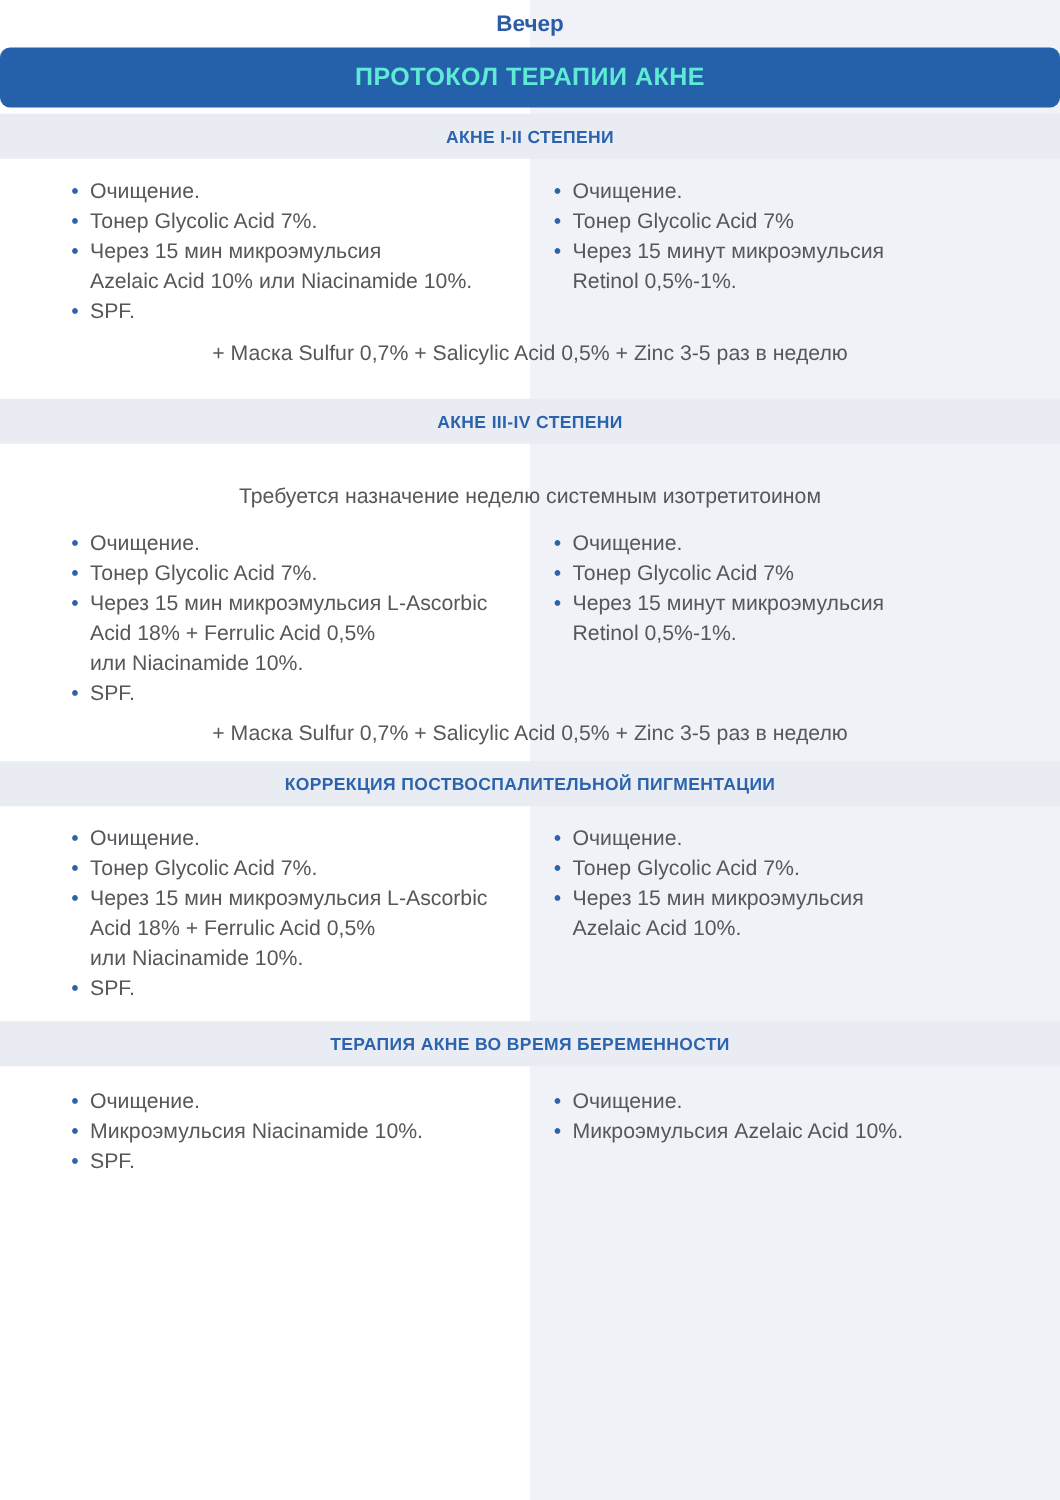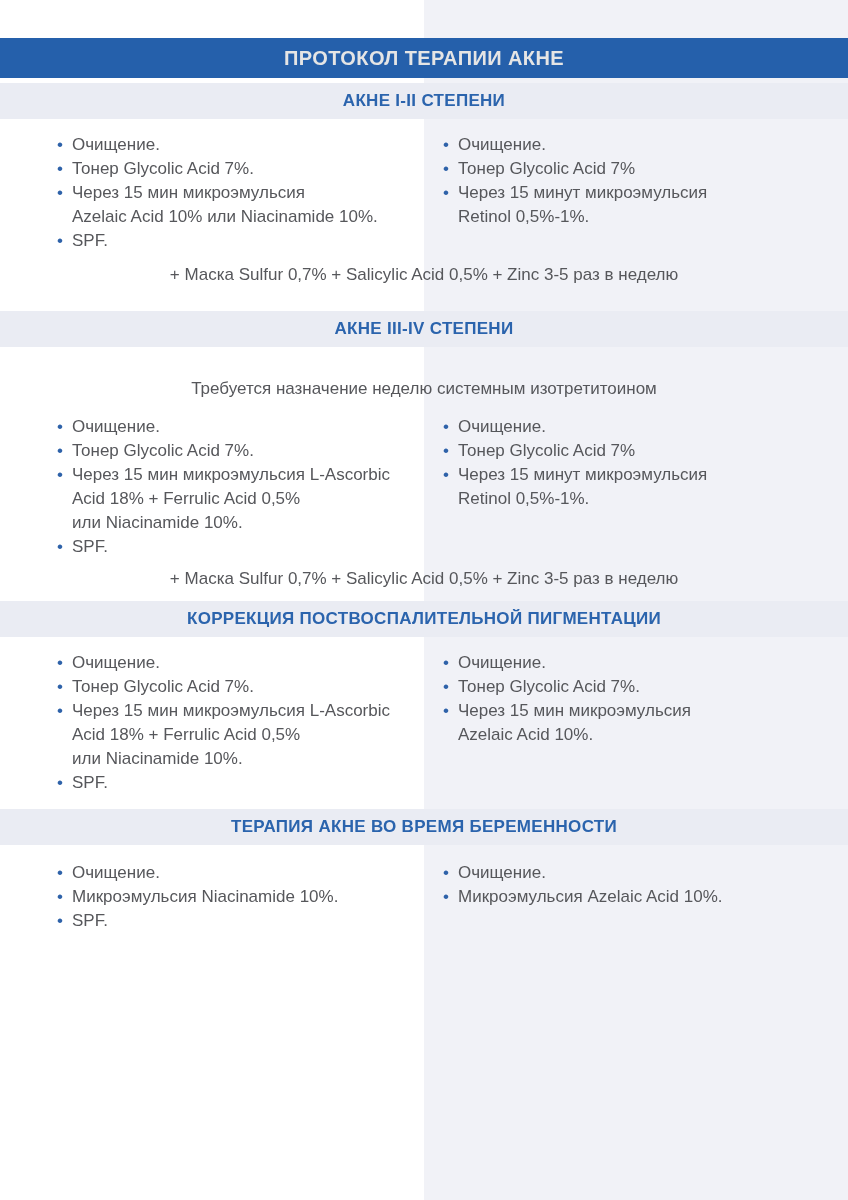--- a/index.html
+++ b/index.html
@@ -11,28 +11,28 @@
     font-family:"Liberation Sans", sans-serif;
     background:linear-gradient(90deg, #ffffff 50%, #f1f2f7 50%);
     color:#56575b;
   }
   .col-header { display:flex; height:38px; }
   .col-header .cell {
     flex:1; display:flex; align-items:center; justify-content:center;
     color:#2b5ca6; font-weight:bold; font-size:18px;
   }
   .title-band {
-    height:40px; background:#2560ab; margin-bottom:5px;
+    height:48px; background:#2560ab; margin-bottom:5px;
     display:flex; align-items:center; justify-content:center;
-    color:#e5e5e5; font-weight:bold; font-size:20px; letter-spacing:0.4px;
+    color:#5eead4; font-weight:bold; font-size:20px; letter-spacing:0.4px;border-radius:8px;
   }
   .section-band {
     height:36px; background:#eaecf3;
     display:flex; align-items:center; justify-content:center;
-    color:#2b64ad; font-weight:bold; font-size:17px; letter-spacing:0.3px;
+    color:#2b64ad; font-weight:bold; font-size:14px; letter-spacing:0.3px;
   }
   .band-acne34  { margin-top:24px; }
   .band-late    { margin-top:25px; }
   .band-pigment { margin-top:10px; }
   .band-pregn   { margin-top:14px; }
 
   .two-col { display:flex; padding-top:14px; }
   .two-col .col { width:50%; }
   .col-morning { padding-left:56px; }
   .col-evening { padding-left:18px; }
@@ -58,20 +58,21 @@
     color:#56575b; margin-top:30px;
   }
   .content-pregn { padding-top:16px; }
 </style>
 </head>
 <body>
 
 <div class="page">
 
   <div class="col-header">
+    <div class="cell">Вечер</div>
   </div>
 
   <div class="title-band">ПРОТОКОЛ ТЕРАПИИ АКНЕ</div>
 
   <div class="section-band">АКНЕ I-II СТЕПЕНИ</div>
   <div class="two-col">
     <div class="col col-morning">
       <ul class="routine">
         <li>Очищение.</li>
         <li>Тонер Glycolic Acid 7%.</li>

